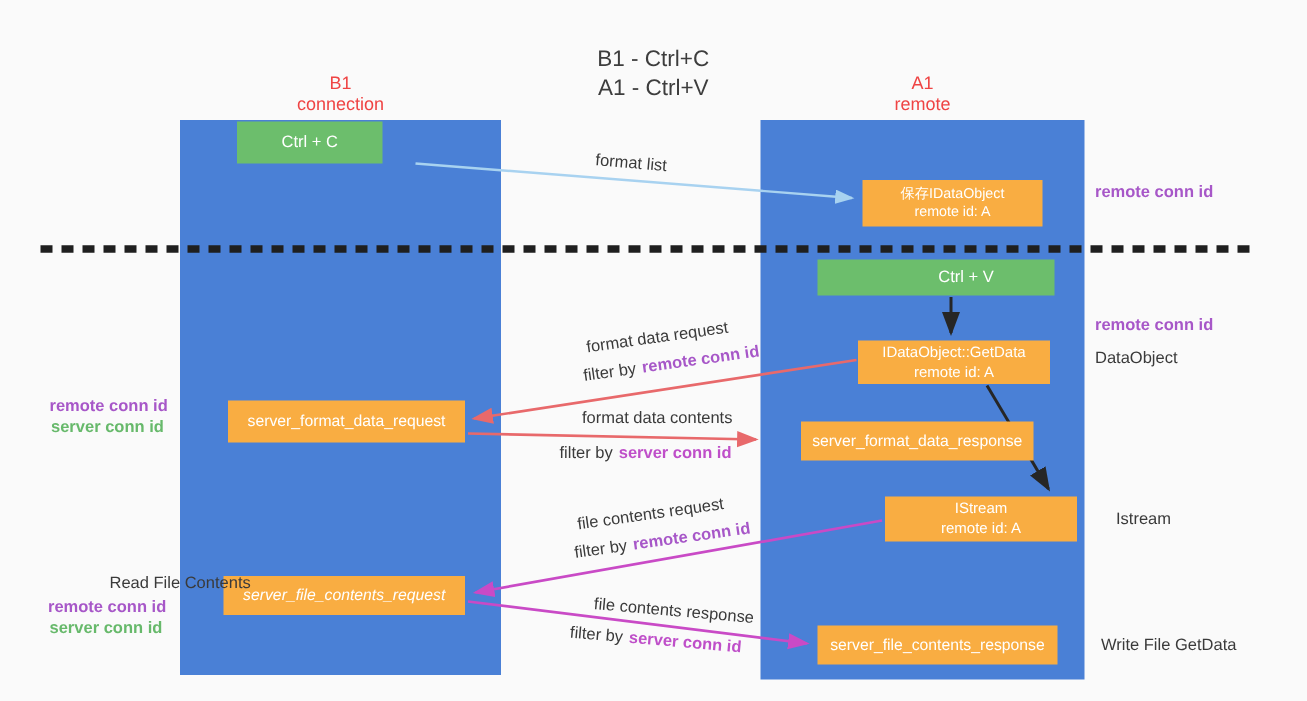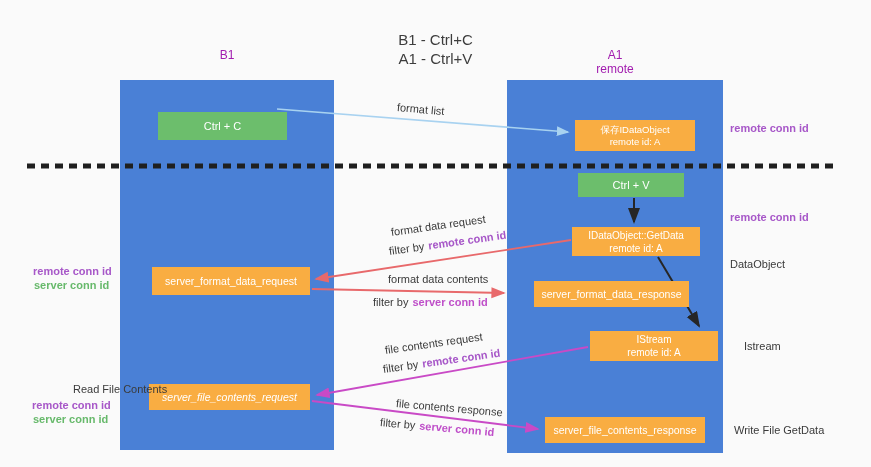--- a/index.html
+++ b/index.html
@@ -1,20 +1,20 @@
 <!DOCTYPE html>
 <html><head>
 <meta charset="utf-8">
 <style>
   html,body{margin:0;padding:0;background:#fafafa;}
   .canvas{position:relative;width:871px;height:467px;background:#fafafa;overflow:hidden;
           font-family:"Liberation Sans",sans-serif;}
   .title{position:absolute;left:0;top:6px;width:871px;text-align:center;font-size:15px;
          line-height:19px;color:#3d3d3d;margin-top:24px;}
-  .colhead{position:absolute;top:48px;text-align:center;font-size:12px;line-height:14px;color:#a21caf;}
+  .colhead{position:absolute;top:48px;text-align:center;font-size:12px;line-height:14px;color:#ef4444;}
   .col{position:absolute;background:#4a80d6;}
   .svglayer{position:absolute;left:0;top:0;pointer-events:none;}
   .box{position:absolute;display:flex;flex-direction:column;align-items:center;justify-content:center;
        color:#fff;text-align:center;white-space:nowrap;}
   .orange{background:#f9ad42;}
   .green{background:#6cbe6c;}
   .f11{font-size:11px;}
   .f105{font-size:10.5px;}
   .f10{font-size:10px;line-height:13px;}
   .f95{font-size:9.5px;line-height:12px;}
@@ -31,20 +31,21 @@
 
 <div class="canvas">
 
   <div class="title">
     <div>B1 - Ctrl+C</div>
     <div>A1 - Ctrl+V</div>
   </div>
 
   <div class="colhead" style="left:120px;width:214px;">
     <div>B1</div>
+    <div>connection</div>
   </div>
   <div class="colhead" style="left:507px;width:216px;">
     <div>A1</div>
     <div>remote</div>
   </div>
 
   <div class="col" style="left:120px;top:80px;width:214px;height:370px;"></div>
   <div class="col" style="left:507px;top:80px;width:216px;height:373px;"></div>
 
   <svg class="svglayer" width="871" height="467">
@@ -65,28 +66,28 @@
     <line x1="277" y1="109" x2="568" y2="132" stroke="#a8d2f0" stroke-width="1.6" marker-end="url(#mBlue)"></line>
     <line x1="27" y1="166" x2="836" y2="166" stroke="#1f1f1f" stroke-width="5" stroke-dasharray="8 6"></line>
     <line x1="634" y1="198" x2="634" y2="222" stroke="#262626" stroke-width="2" marker-end="url(#mBlack)"></line>
     <line x1="571" y1="240" x2="316" y2="279" stroke="#e8696b" stroke-width="1.8" marker-end="url(#mRed)"></line>
     <line x1="312" y1="289" x2="504" y2="293" stroke="#e8696b" stroke-width="1.8" marker-end="url(#mRed)"></line>
     <line x1="658" y1="257" x2="699" y2="326" stroke="#262626" stroke-width="2" marker-end="url(#mBlack)"></line>
     <line x1="588" y1="347" x2="317" y2="395" stroke="#c94ac6" stroke-width="1.8" marker-end="url(#mMag)"></line>
     <line x1="312" y1="401" x2="538" y2="429" stroke="#c94ac6" stroke-width="1.8" marker-end="url(#mMag)"></line>
   </svg>
 
-  <div class="box green f11" style="left:158px;top:112px;width:129px;height:28px;">
+  <div class="box green f11" style="left:158px;top:81px;width:97px;height:28px;">
     <span>Ctrl + C</span>
   </div>
   <div class="box orange f95" style="left:575px;top:120px;width:120px;height:31px;">
     <span>保存IDataObject</span>
     <span>remote id: A</span>
   </div>
-  <div class="box green f11" style="left:578px;top:173px;width:106px;height:24px;">
+  <div class="box green f11" style="left:545px;top:173px;width:118px;height:24px;padding-left:40px;">
     <span>Ctrl + V</span>
   </div>
   <div class="box orange f10" style="left:572px;top:227px;width:128px;height:29px;">
     <span>IDataObject::GetData</span>
     <span>remote id: A</span>
   </div>
   <div class="box orange f105" style="left:152px;top:267px;width:158px;height:28px;">
     <span>server_format_data_request</span>
   </div>
   <div class="box orange f105" style="left:510px;top:281px;width:155px;height:26px;margin-left:24px;">
@@ -120,21 +121,21 @@
     <span class="filter-prefix">filter by</span><span class="purple">remote conn id</span>
   </div>
 
   <div class="lbl rotpos" style="left:396px;top:397px;">file contents response</div>
   <div class="lbl rotpos" style="left:380px;top:416px;">
     <span class="filter-prefix">filter by</span><span class="magenta">server conn id</span>
   </div>
 
   <div class="lbl purple" style="left:730px;top:122px;">remote conn id</div>
   <div class="lbl purple" style="left:730px;top:211px;">remote conn id</div>
-  <div class="lbl" style="left:730px;top:233px;margin-top:25px;">DataObject</div>
+  <div class="lbl" style="left:730px;top:233px;">DataObject</div>
   <div class="lbl" style="left:744px;top:340px;">Istream</div>
   <div class="lbl" style="left:734px;top:424px;">Write File GetData</div>
 
   <div class="lbl purple" style="left:33px;top:265px;">remote conn id</div>
   <div class="lbl greenlbl" style="left:34px;top:279px;">server conn id</div>
   <div class="lbl" style="left:25px;top:383px;padding-left:48px;">Read File Contents</div>
   <div class="lbl purple" style="left:32px;top:399px;">remote conn id</div>
   <div class="lbl greenlbl" style="left:33px;top:413px;">server conn id</div>
 
 </div>

